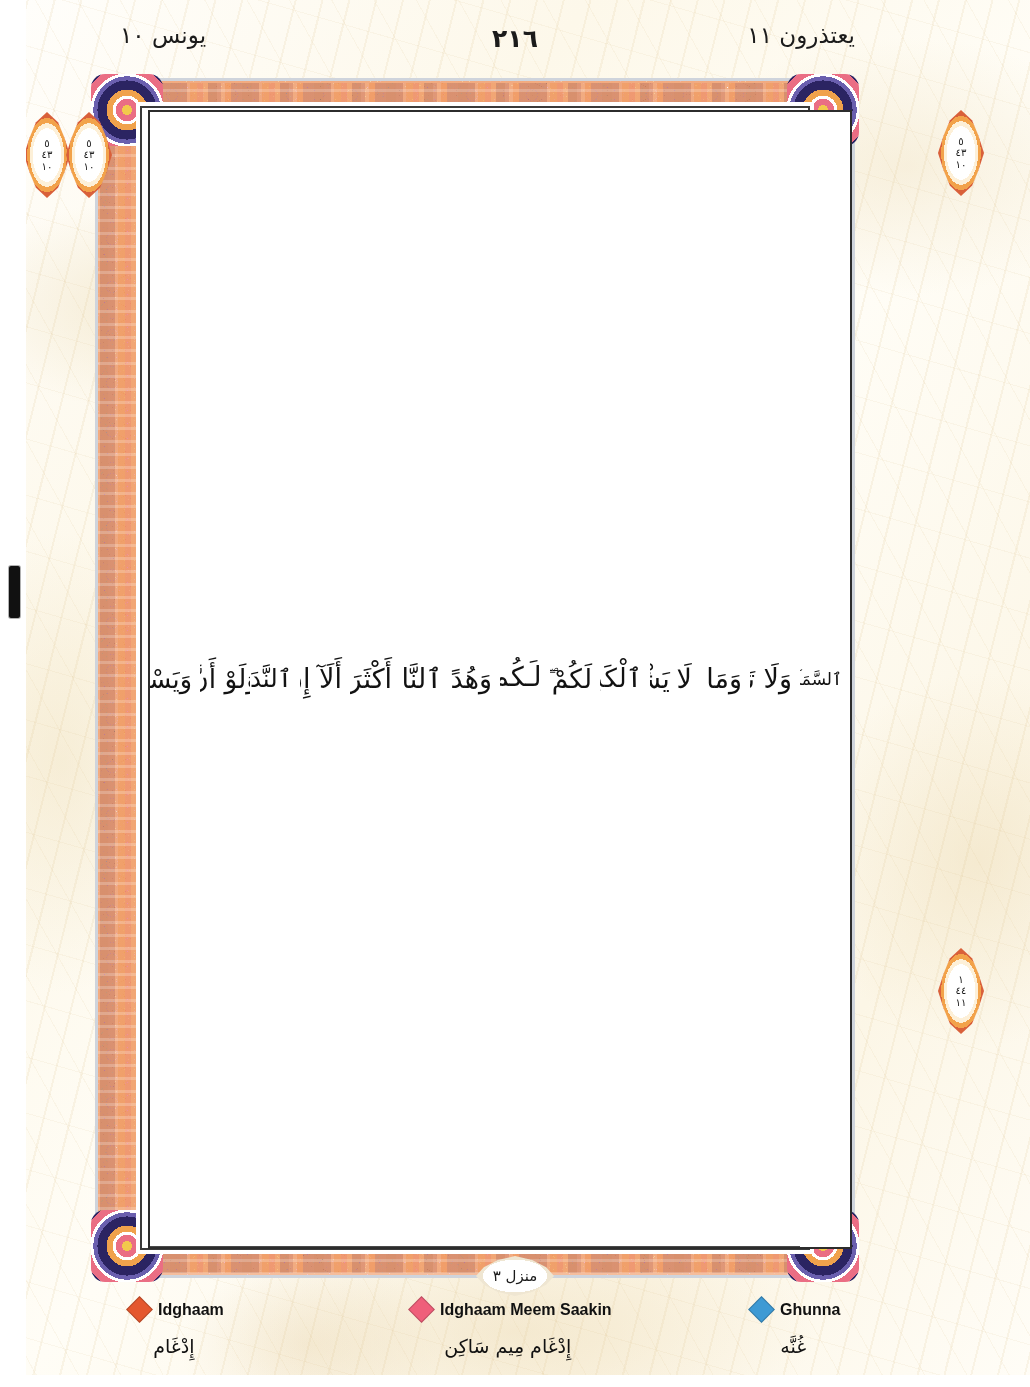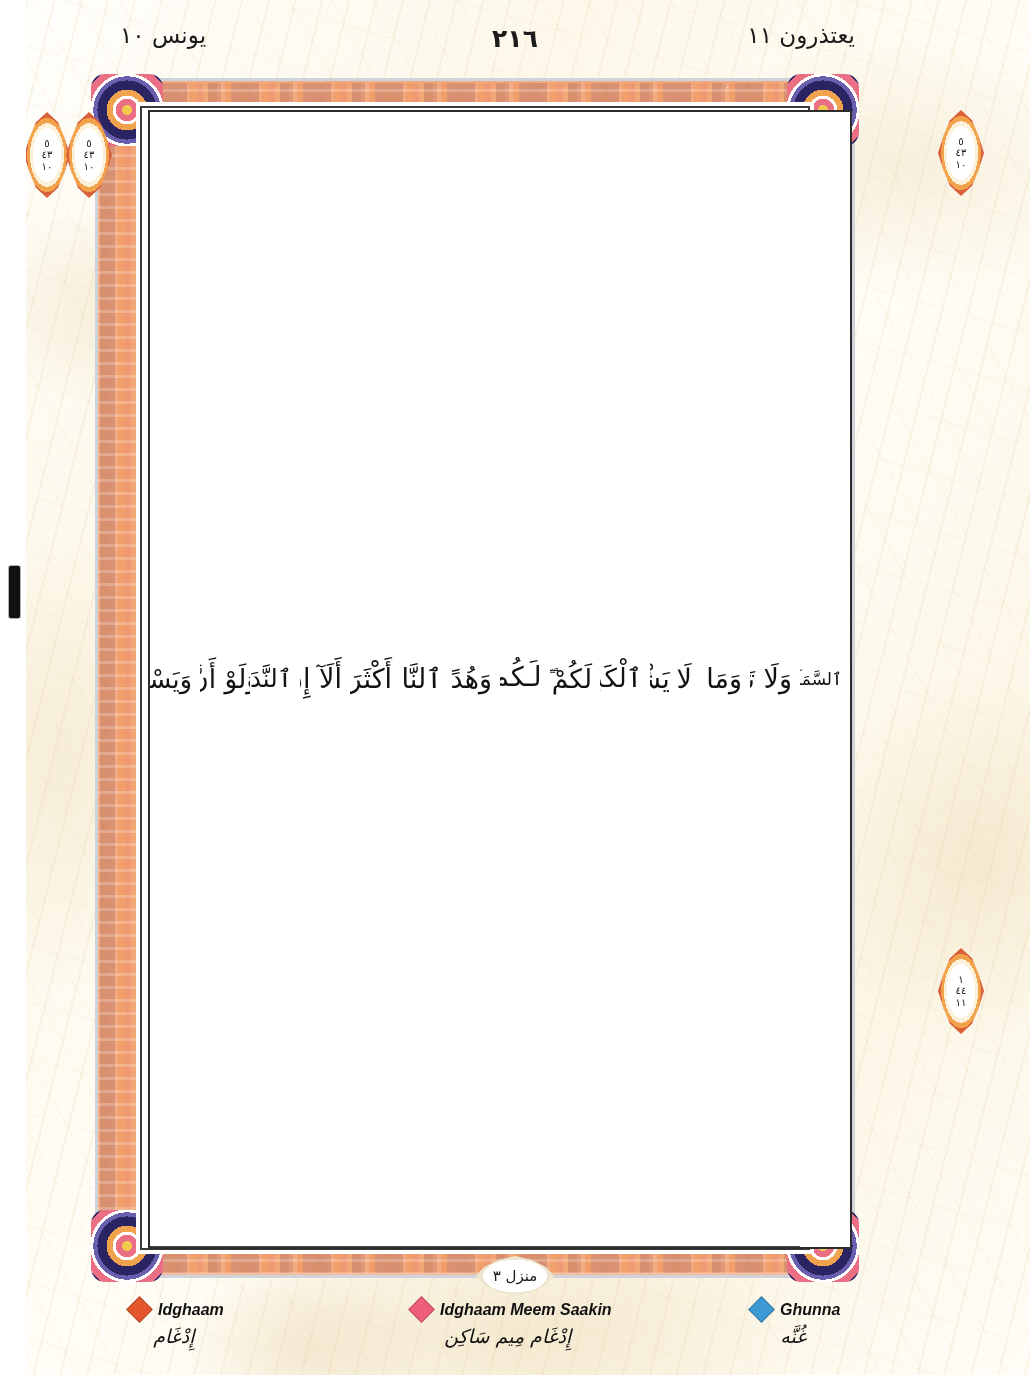--- a/index.html
+++ b/index.html
@@ -189,35 +189,35 @@
     clip-path: polygon(50% 0%,72% 10%,90% 28%,100% 50%,90% 72%,72% 90%,50% 100%,28% 90%,10% 72%,0% 50%,10% 28%,28% 10%);
     font-family:"DejaVu Sans","Liberation Sans",sans-serif;
     font-size:15px; color:#1a1a1a; direction:rtl;
   }
 
   
   .legend {
     position:absolute; left:0; top:1296px; width:1030px; height:74px;
     z-index:7;
   }
-  .legend-item { position:absolute;font-style:italic; }
+  .legend-item { position:absolute; }
   .legend-item .row { display:flex; align-items:center; gap:9px; }
   .diamond {
     width:17px; height:17px; transform:rotate(45deg);
     border:1px solid rgba(0,0,0,.22);
   }
   .legend-en {
     font-family:"Liberation Sans", sans-serif;
     font-size:16px; font-weight:bold; color:#111;
     white-space:nowrap;
   }
   .legend-ar {
     font-family:"DejaVu Sans","Liberation Sans",sans-serif;
     font-size:19px; color:#111; direction:rtl;
-    margin-top:6px; text-align:center; white-space:nowrap;
+    margin-top:16px; text-align:center; white-space:nowrap;
   }
   .lg-1 { left:130px; top:4px; }
   .lg-1 .legend-ar { margin-right:6px; }
   .lg-2 { left:412px; top:4px; }
   .lg-2 .legend-ar { margin-right:8px; }
   .lg-3 { left:752px; top:4px; }
   .lg-3 .legend-ar { margin-right:6px; }
 </style>
 </head>
 <body>

